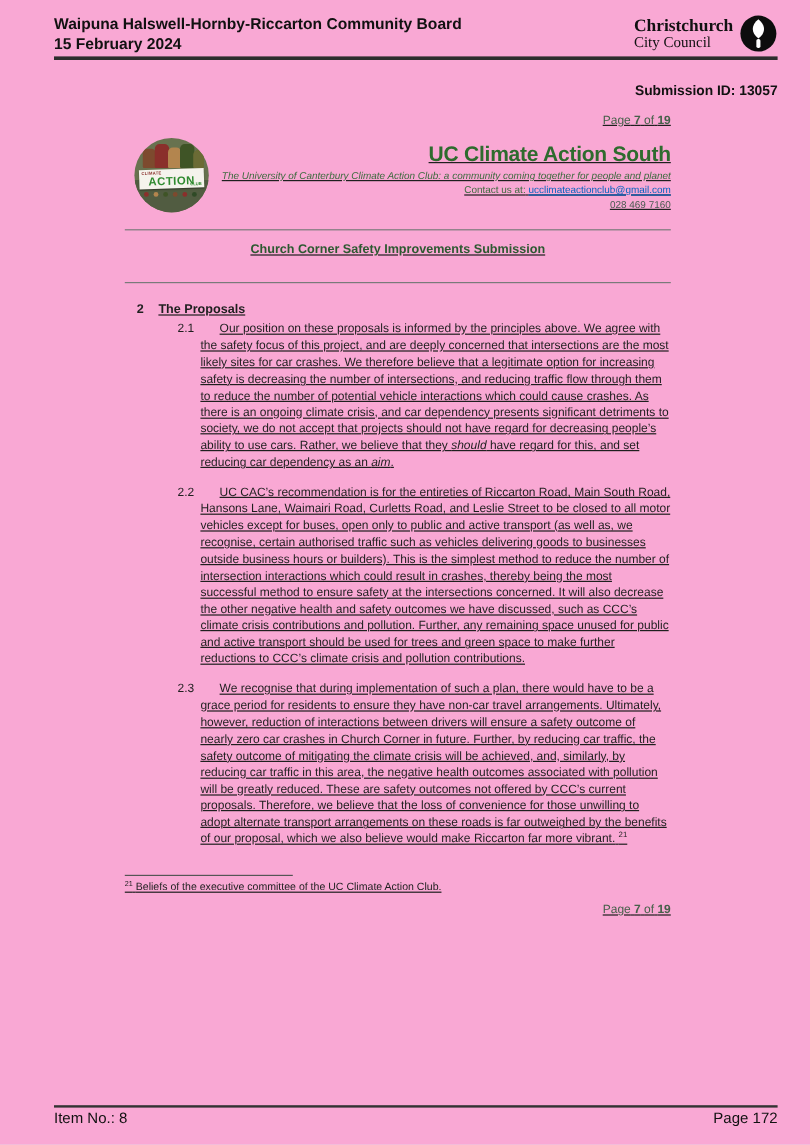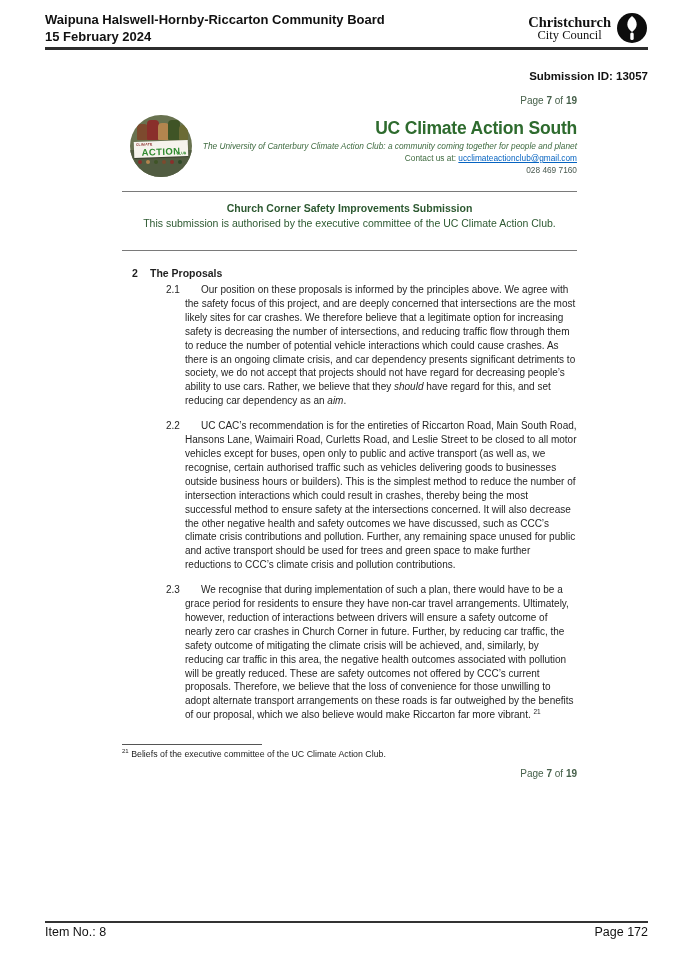--- a/index.html
+++ b/index.html
@@ -1,31 +1,31 @@
 <!DOCTYPE html>
 <html><head>
 <meta charset="utf-8">
 <style>
   * { margin:0; padding:0; box-sizing:border-box; }
   body { background:#e8e8e8; font-family:"Liberation Sans", sans-serif; }
-  .page { position:relative; width:675px; height:954px; background:#ffffff; margin:0 auto; overflow:hidden; color:#1f1f1f; }
+  .page { position:relative; width:675px; height:954px; background:#f9a8d4; margin:0 auto; overflow:hidden; color:#1f1f1f; }
 
   
   .board-header { position:absolute; top:12px; left:45px; right:27px; display:flex; justify-content:space-between; align-items:flex-start; }
   .board-left { font-size:13px; font-weight:bold; line-height:16.5px; color:#111; }
   .ccc-logo { display:flex; align-items:center; gap:5px; }
-  .ccc-text { text-align:center; font-family:"Liberation Serif", serif; color:#111; }
+  .ccc-text { text-align:left; font-family:"Liberation Serif", serif; color:#111; }
   .ccc-text .l1 { font-size:14.5px; font-weight:bold; line-height:14px; }
   .ccc-text .l2 { font-size:12.5px; line-height:13px; }
   .header-rule { position:absolute; top:47px; left:45px; right:27px; height:2.6px; background:#2d2d2d; }
 
   .submission-id { position:absolute; top:70px; right:27px; font-size:11.5px; font-weight:bold; color:#111; }
 
   
-  .doc { position:absolute; top:95px; left:122px; width:455px; }
+  .doc { position:absolute; top:95px; left:104px; width:455px;text-decoration:underline; }
   .page-indicator { text-align:right; font-size:10px; color:#46604a; }
   .page-indicator b { font-weight:bold; }
 
   .org-header { display:flex; margin-top:9px; padding-left:8px; }
   .org-logo { position:relative; width:62px; height:62px; border-radius:50%; background:#68724f; overflow:hidden; flex:0 0 auto; }
   .org-logo .lower { position:absolute; bottom:0; left:0; width:100%; height:44%; background:#515c41; }
   .person { position:absolute; border-radius:4px 4px 1px 1px; }
   .p1 { left:7px;  top:9px;  width:11px; height:16px; background:#7d4a2e; }
   .p2 { left:17px; top:5px;  width:12px; height:20px; background:#8a2f2b; }
   .p3 { left:28px; top:8px;  width:11px; height:17px; background:#b3854e; }
@@ -129,21 +129,20 @@
         <div class="org-tagline">The University of Canterbury Climate Action Club: a community coming together for people and planet</div>
         <div class="contact-line"><span>Contact us at:</span> <a>ucclimateactionclub@gmail.com</a></div>
         <div class="org-phone">028 469 7160</div>
       </div>
     </div>
 
     <hr class="doc-rule rule-top">
 
     <div class="sub-heading">
       <div class="sub-title">Church Corner Safety Improvements Submission</div>
-      <div class="sub-auth">This submission is authorised by the executive committee of the UC Climate Action Club.</div>
     </div>
 
     <hr class="doc-rule rule-bottom">
 
     <section class="proposals">
       <div class="section-head">
         <span class="sec-num">2</span><span class="sec-title">The Proposals</span>
       </div>
 
       <div class="para">

